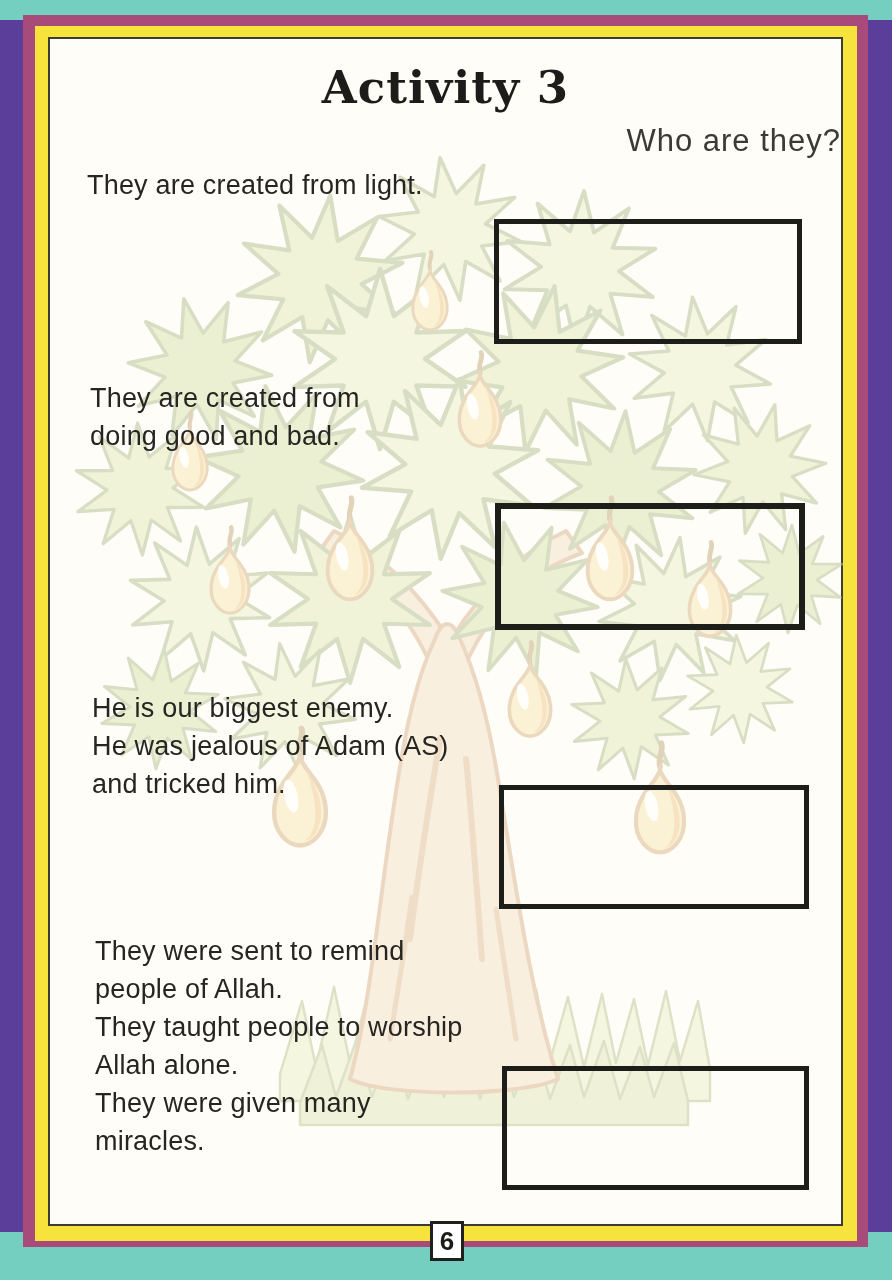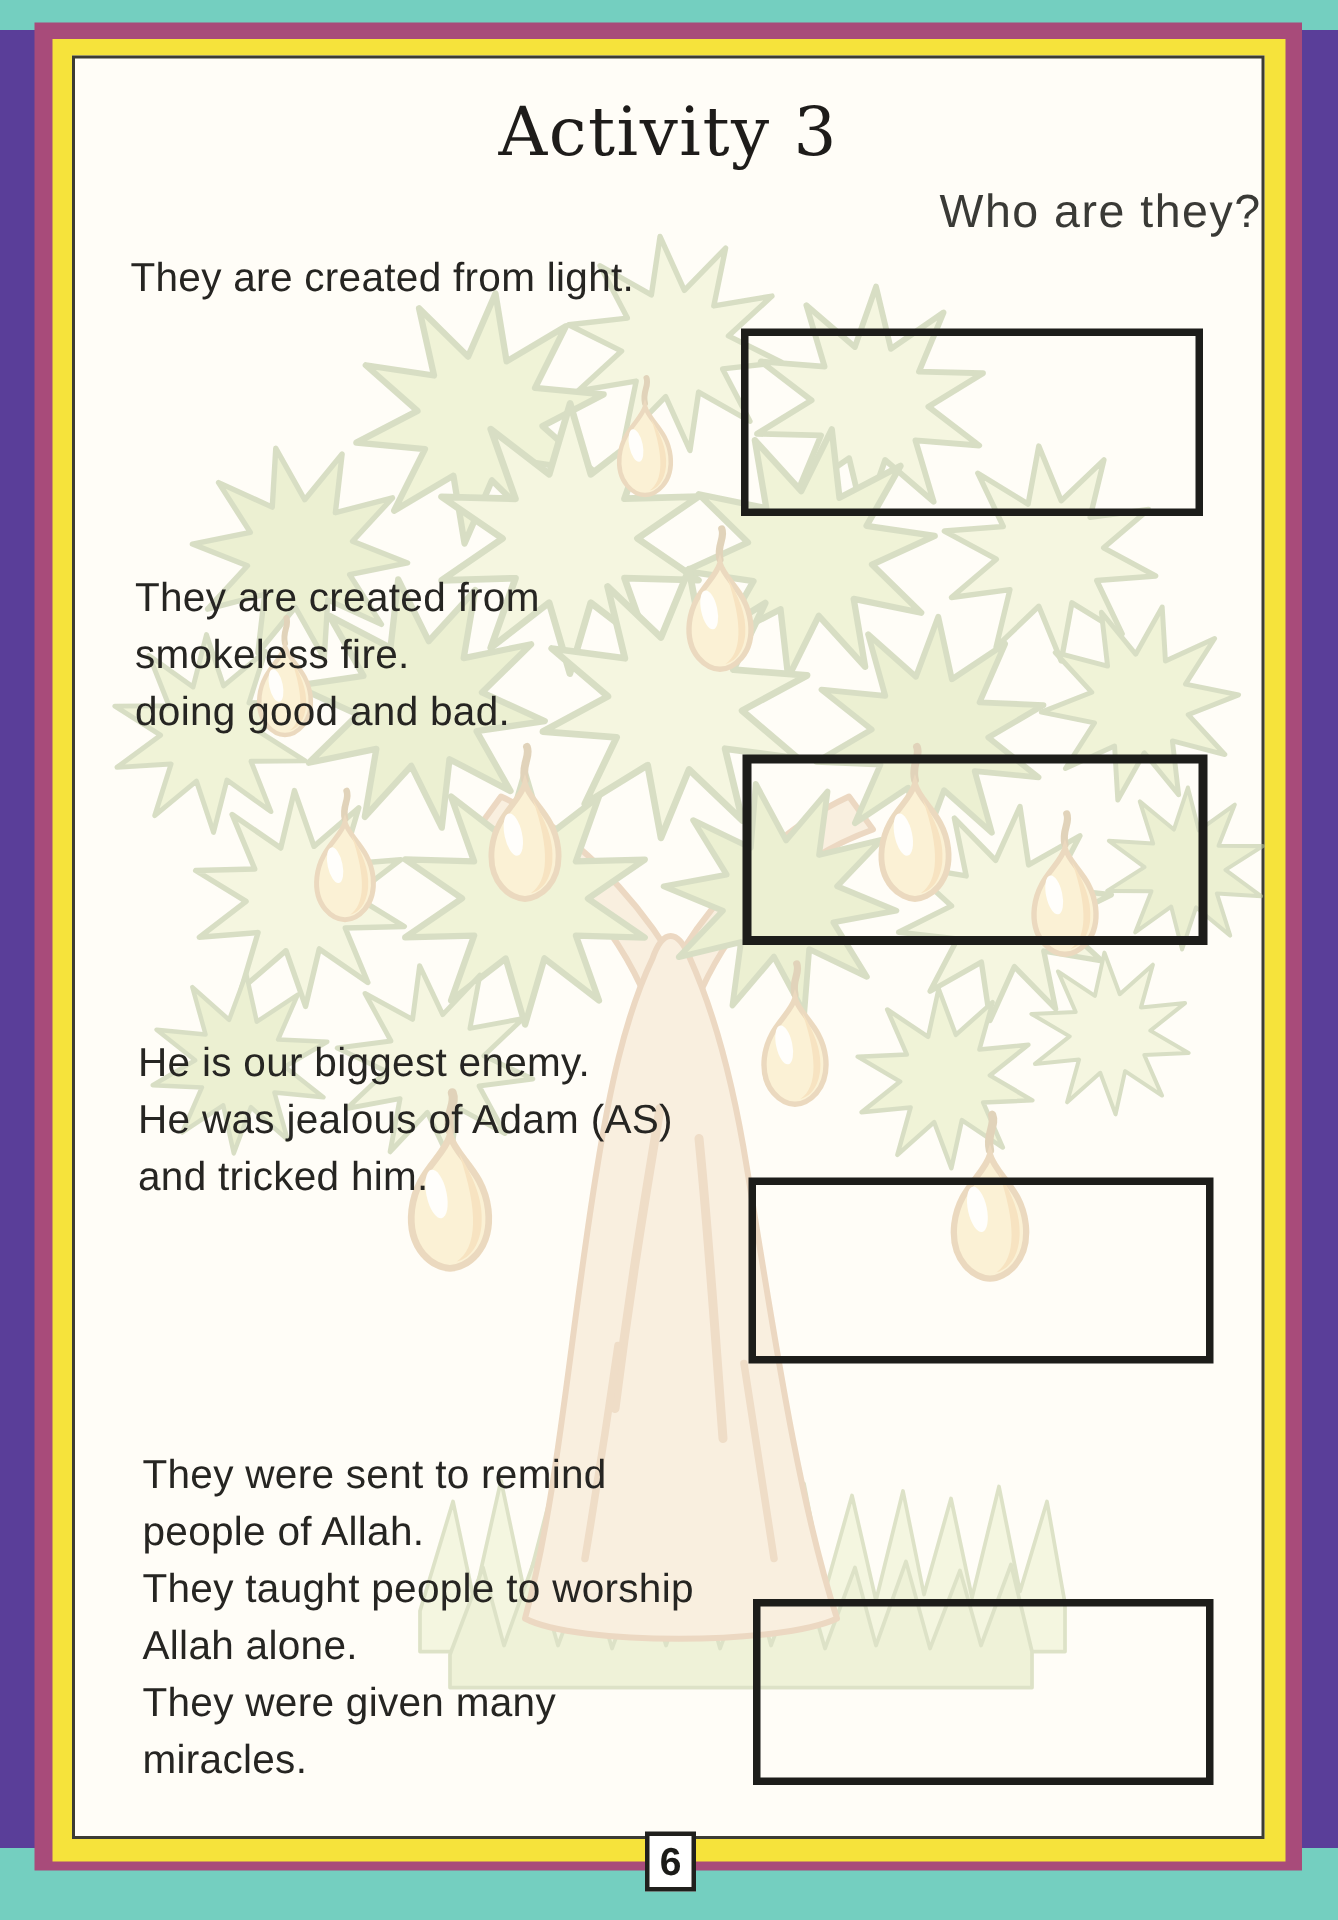--- a/index.html
+++ b/index.html
@@ -13,35 +13,35 @@
   .frame-magenta{left:23px;top:15px;width:845px;height:1232px;background:#a84b7a;}
   .frame-yellow{left:35px;top:26px;width:822px;height:1215px;background:#f6e33b;}
   .page{
     position:absolute;left:48px;top:37px;width:795px;height:1189px;
     background:#fffdf7;border:2px solid #3c3c34;box-sizing:border-box;
   }
   .tree-svg{position:absolute;left:0;top:0;width:795px;height:1189px;opacity:.55;pointer-events:none;}
   .content{position:absolute;left:0;top:0;width:100%;height:100%;z-index:2;}
   .title{
     position:absolute;left:0;top:22px;width:100%;text-align:center;
-    font-family:"DejaVu Serif",serif;font-weight:normal;
+    font-family:"DejaVu Serif",serif;font-weight:bold;
     font-size:45px;color:#1e1c1a;letter-spacing:1px;
   }
   .subtitle{
     position:absolute;left:0;top:84px;width:100%;text-align:right;
     font-size:31px;color:#3a3a36;letter-spacing:1px;
   }
   .clue{
     position:absolute;font-weight:normal;font-size:27px;line-height:38px;
     color:#262522;letter-spacing:.2px;
   }
   .clue-1{left:37px;top:127px;}
   .clue-2{left:40px;top:340px;}
   .clue-3{left:42px;top:650px;}
-  .clue-4{left:45px;top:893px;margin-top:32px;}
+  .clue-4{left:45px;top:893px;}
   .answer-box{position:absolute;border:5px solid #1d1d1a;background:transparent;box-sizing:border-box;}
   .box-1{left:444px;top:180px;width:308px;height:125px;}
   .box-2{left:445px;top:464px;width:310px;height:127px;border-width:6px;}
   .box-3{left:449px;top:746px;width:310px;height:124px;}
   .box-4{left:452px;top:1027px;width:307px;height:124px;}
   .page-number-badge{
     position:absolute;left:430px;top:1221px;width:34px;height:40px;z-index:6;
     background:#ffffff;border:3px solid #20201d;box-sizing:border-box;
     display:flex;align-items:center;justify-content:center;
     font-weight:bold;font-size:26px;color:#1b1b18;
@@ -115,21 +115,20 @@
   <div class="content">
     <div class="title">Activity 3</div>
     <div class="subtitle">Who are they?</div>
 
     <div class="clue clue-1">
       <div>They are created from light.</div>
     </div>
 
     <div class="clue clue-2">
       <div>They are created from</div>
-      <div>smokeless fire.</div>
       <div>doing good and bad.</div>
     </div>
 
     <div class="clue clue-3">
       <div>He is our biggest enemy.</div>
       <div>He was jealous of Adam (AS)</div>
       <div>and tricked him.</div>
     </div>
 
     <div class="clue clue-4">

